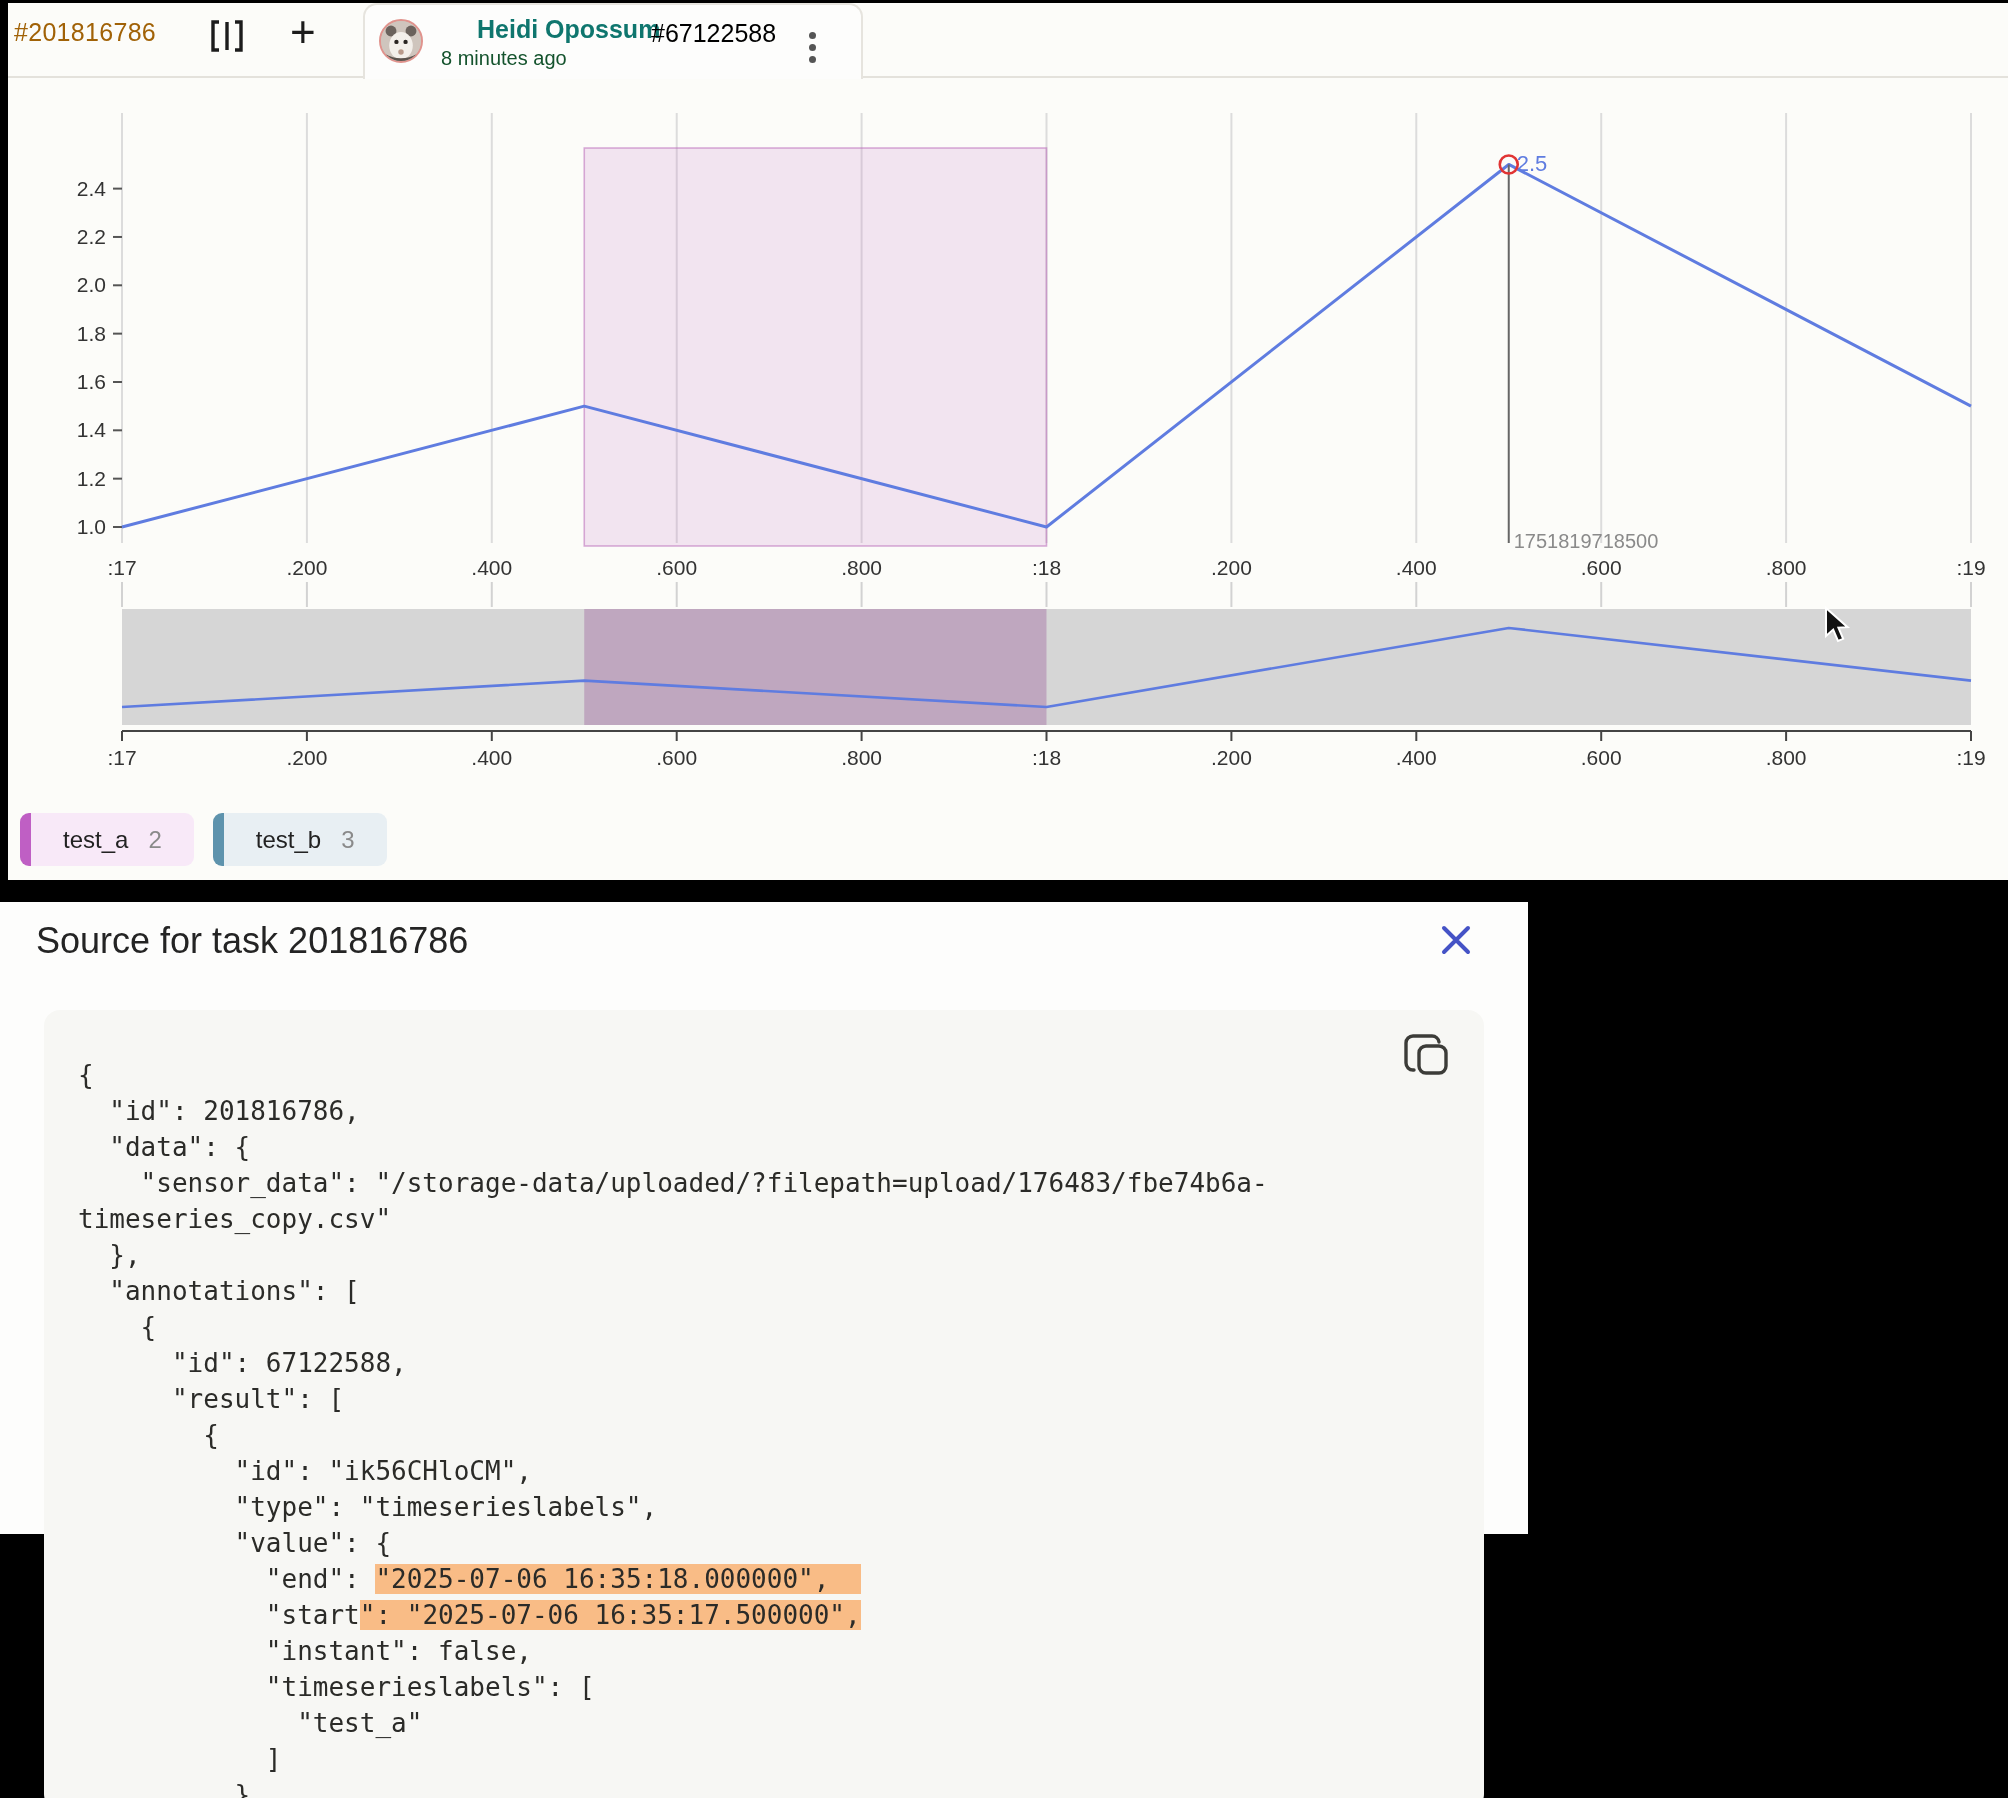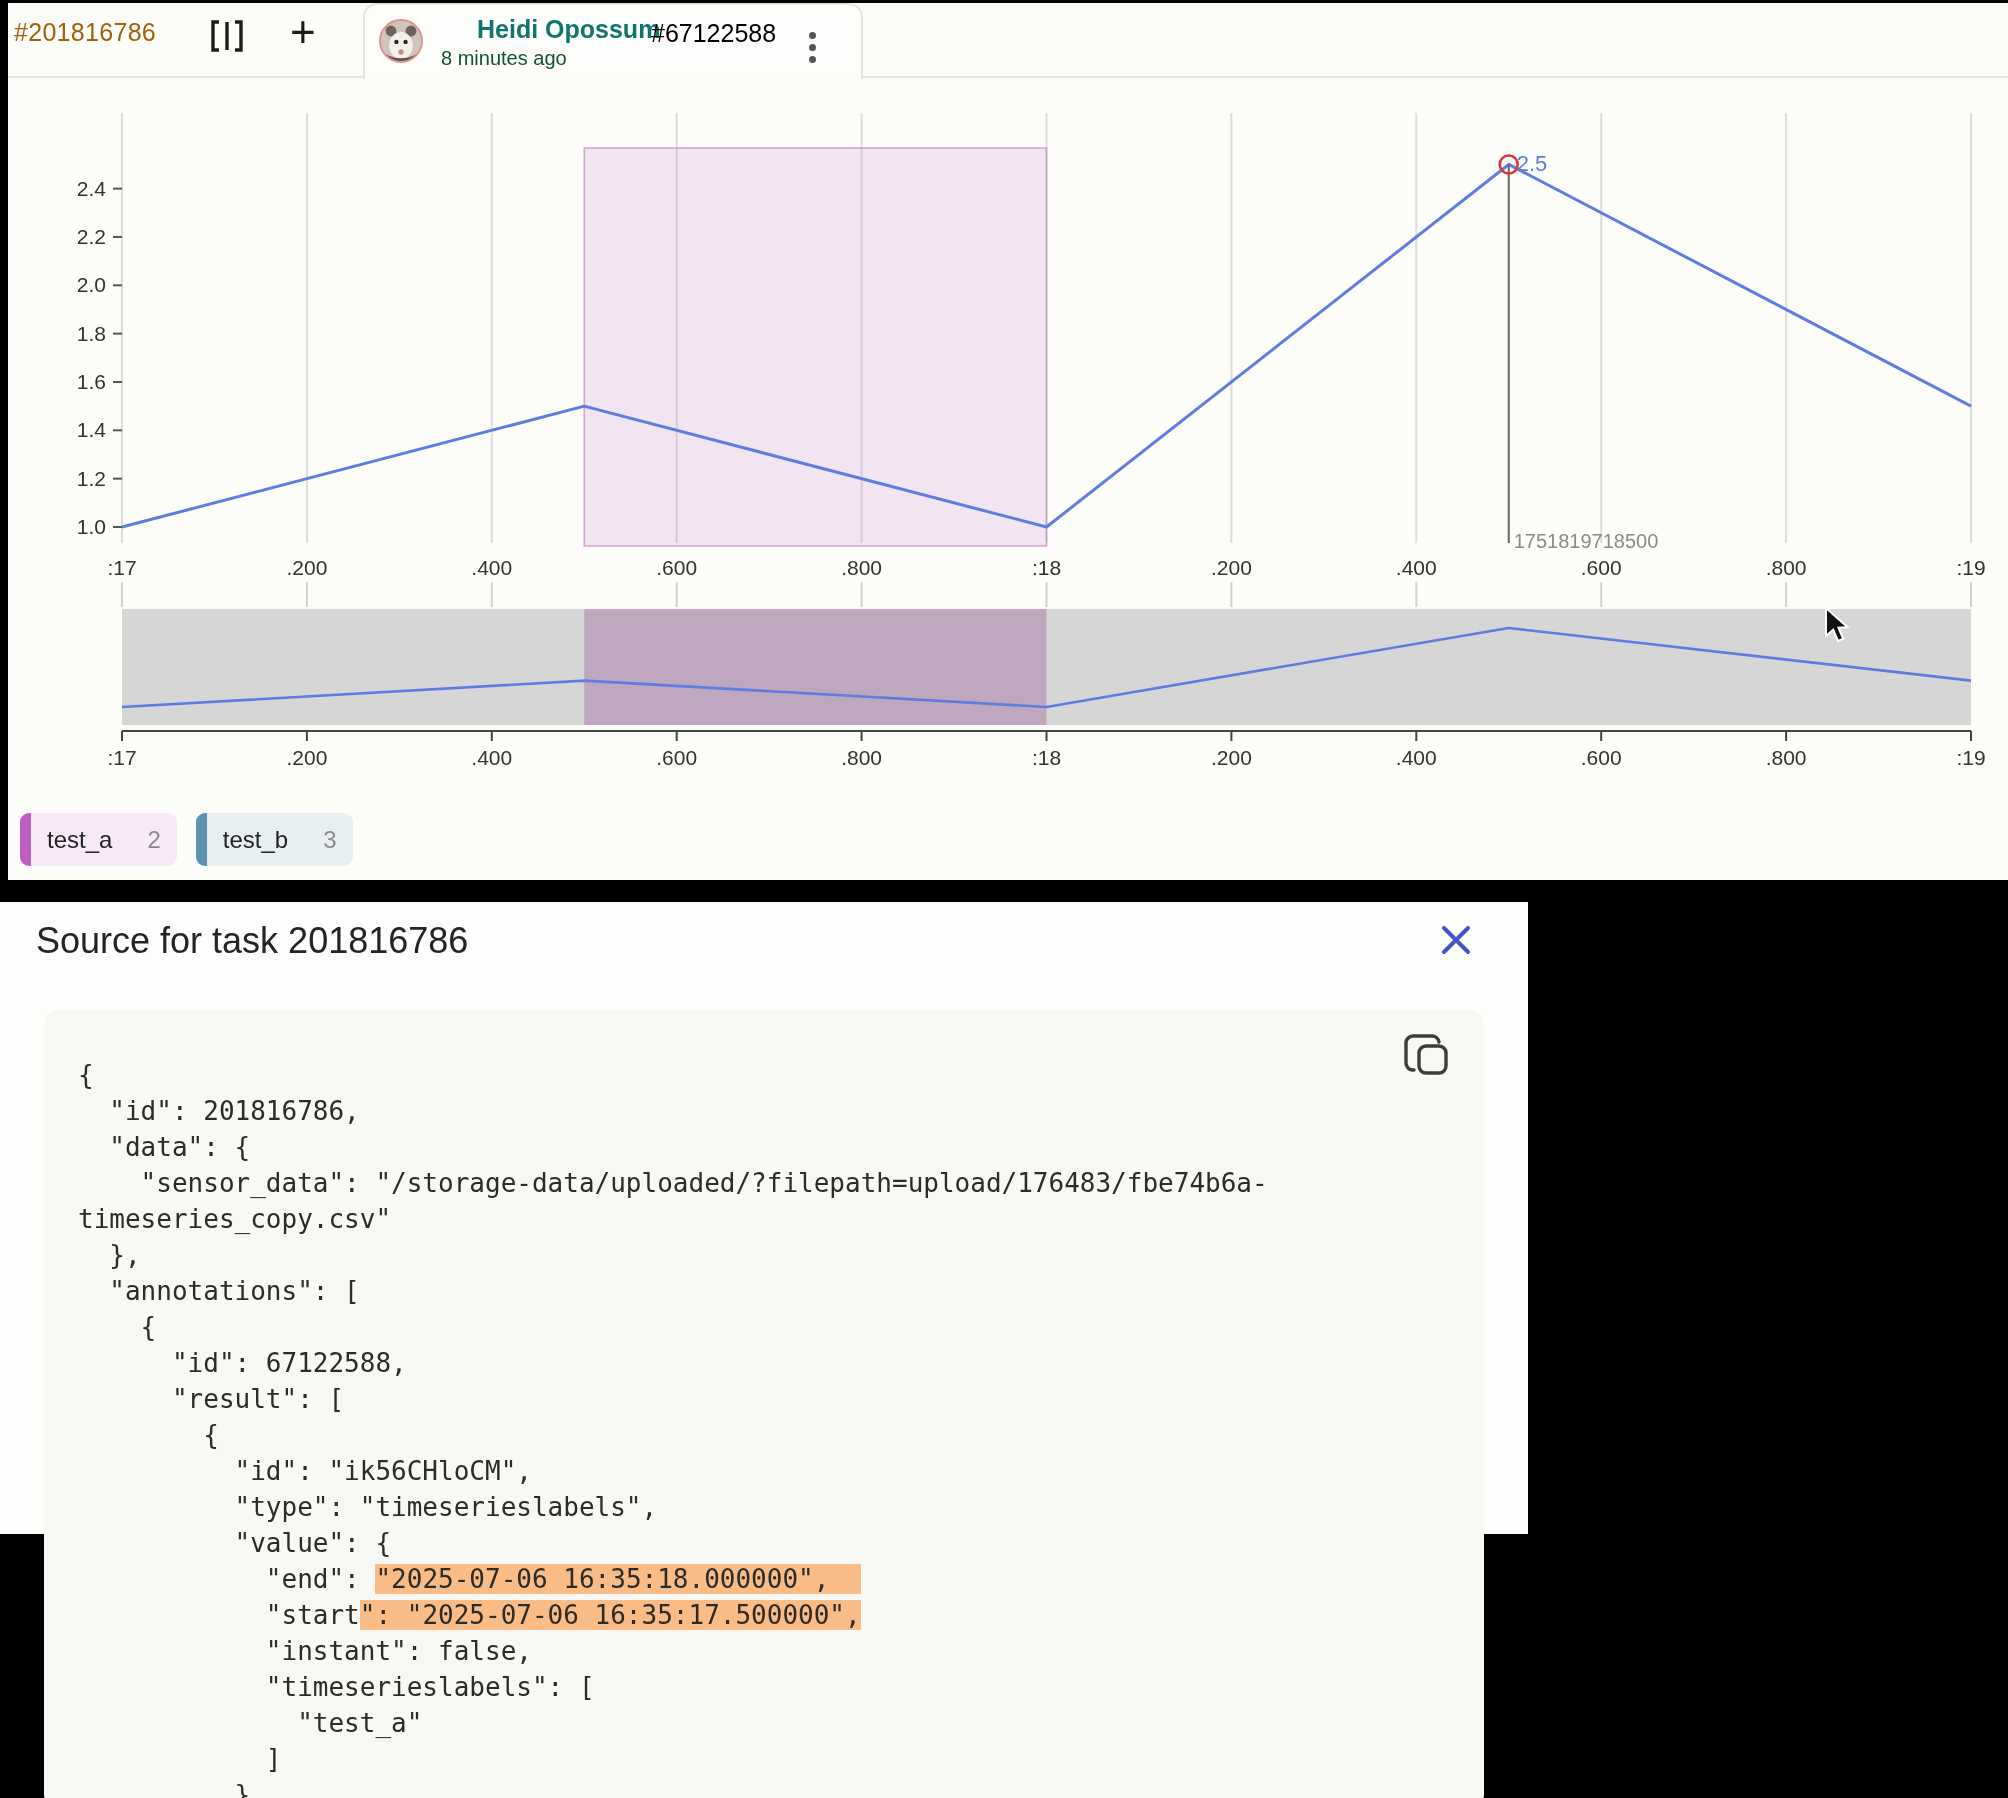--- a/index.html
+++ b/index.html
@@ -26,21 +26,21 @@
   }
   #tab-user{position:absolute;left:76px;top:10px;font-size:25px;font-weight:700;color:#0f766e;white-space:nowrap;margin-left:36px;}
   #tab-anno-id{position:absolute;left:286px;top:14px;font-size:25px;color:#000000;white-space:nowrap;}
   #tab-time{position:absolute;left:76px;top:42px;font-size:20px;color:#14532d;}
   #kebab{position:absolute;left:432px;top:22px;width:30px;height:36px;cursor:pointer;}
   #kebab i{display:block;width:7px;height:7px;border-radius:50%;background:#555;margin:5px auto;}
   
   #chips{position:absolute;left:20px;top:813px;display:flex;gap:19px;z-index:6;}
   .chip{display:flex;height:53px;border-radius:9px;overflow:hidden;cursor:pointer;}
   .chip .bar{width:11px;height:100%;}
-  .chip .body{display:flex;align-items:center;gap:35px;padding:0 16px;}
+  .chip .body{display:flex;align-items:center;gap:20px;padding:0 32px;}
   .chip .name{font-size:24px;color:#222;}
   .chip .count{font-size:24px;color:#8a8a8a;}
   
   .blackstrip{position:absolute;background:#000;z-index:50;}
   
   #modal{position:absolute;left:0;top:902px;width:1528px;height:632px;background:#fdfdfc;z-index:40;}
   #modal-title{position:absolute;left:36px;top:18px;font-size:36px;font-weight:500;color:#242424;}
   #close-btn{position:absolute;left:1432px;top:14px;width:48px;height:48px;cursor:pointer;}
   #code-card{
     position:absolute;left:44px;top:108px;width:1440px;height:800px;

